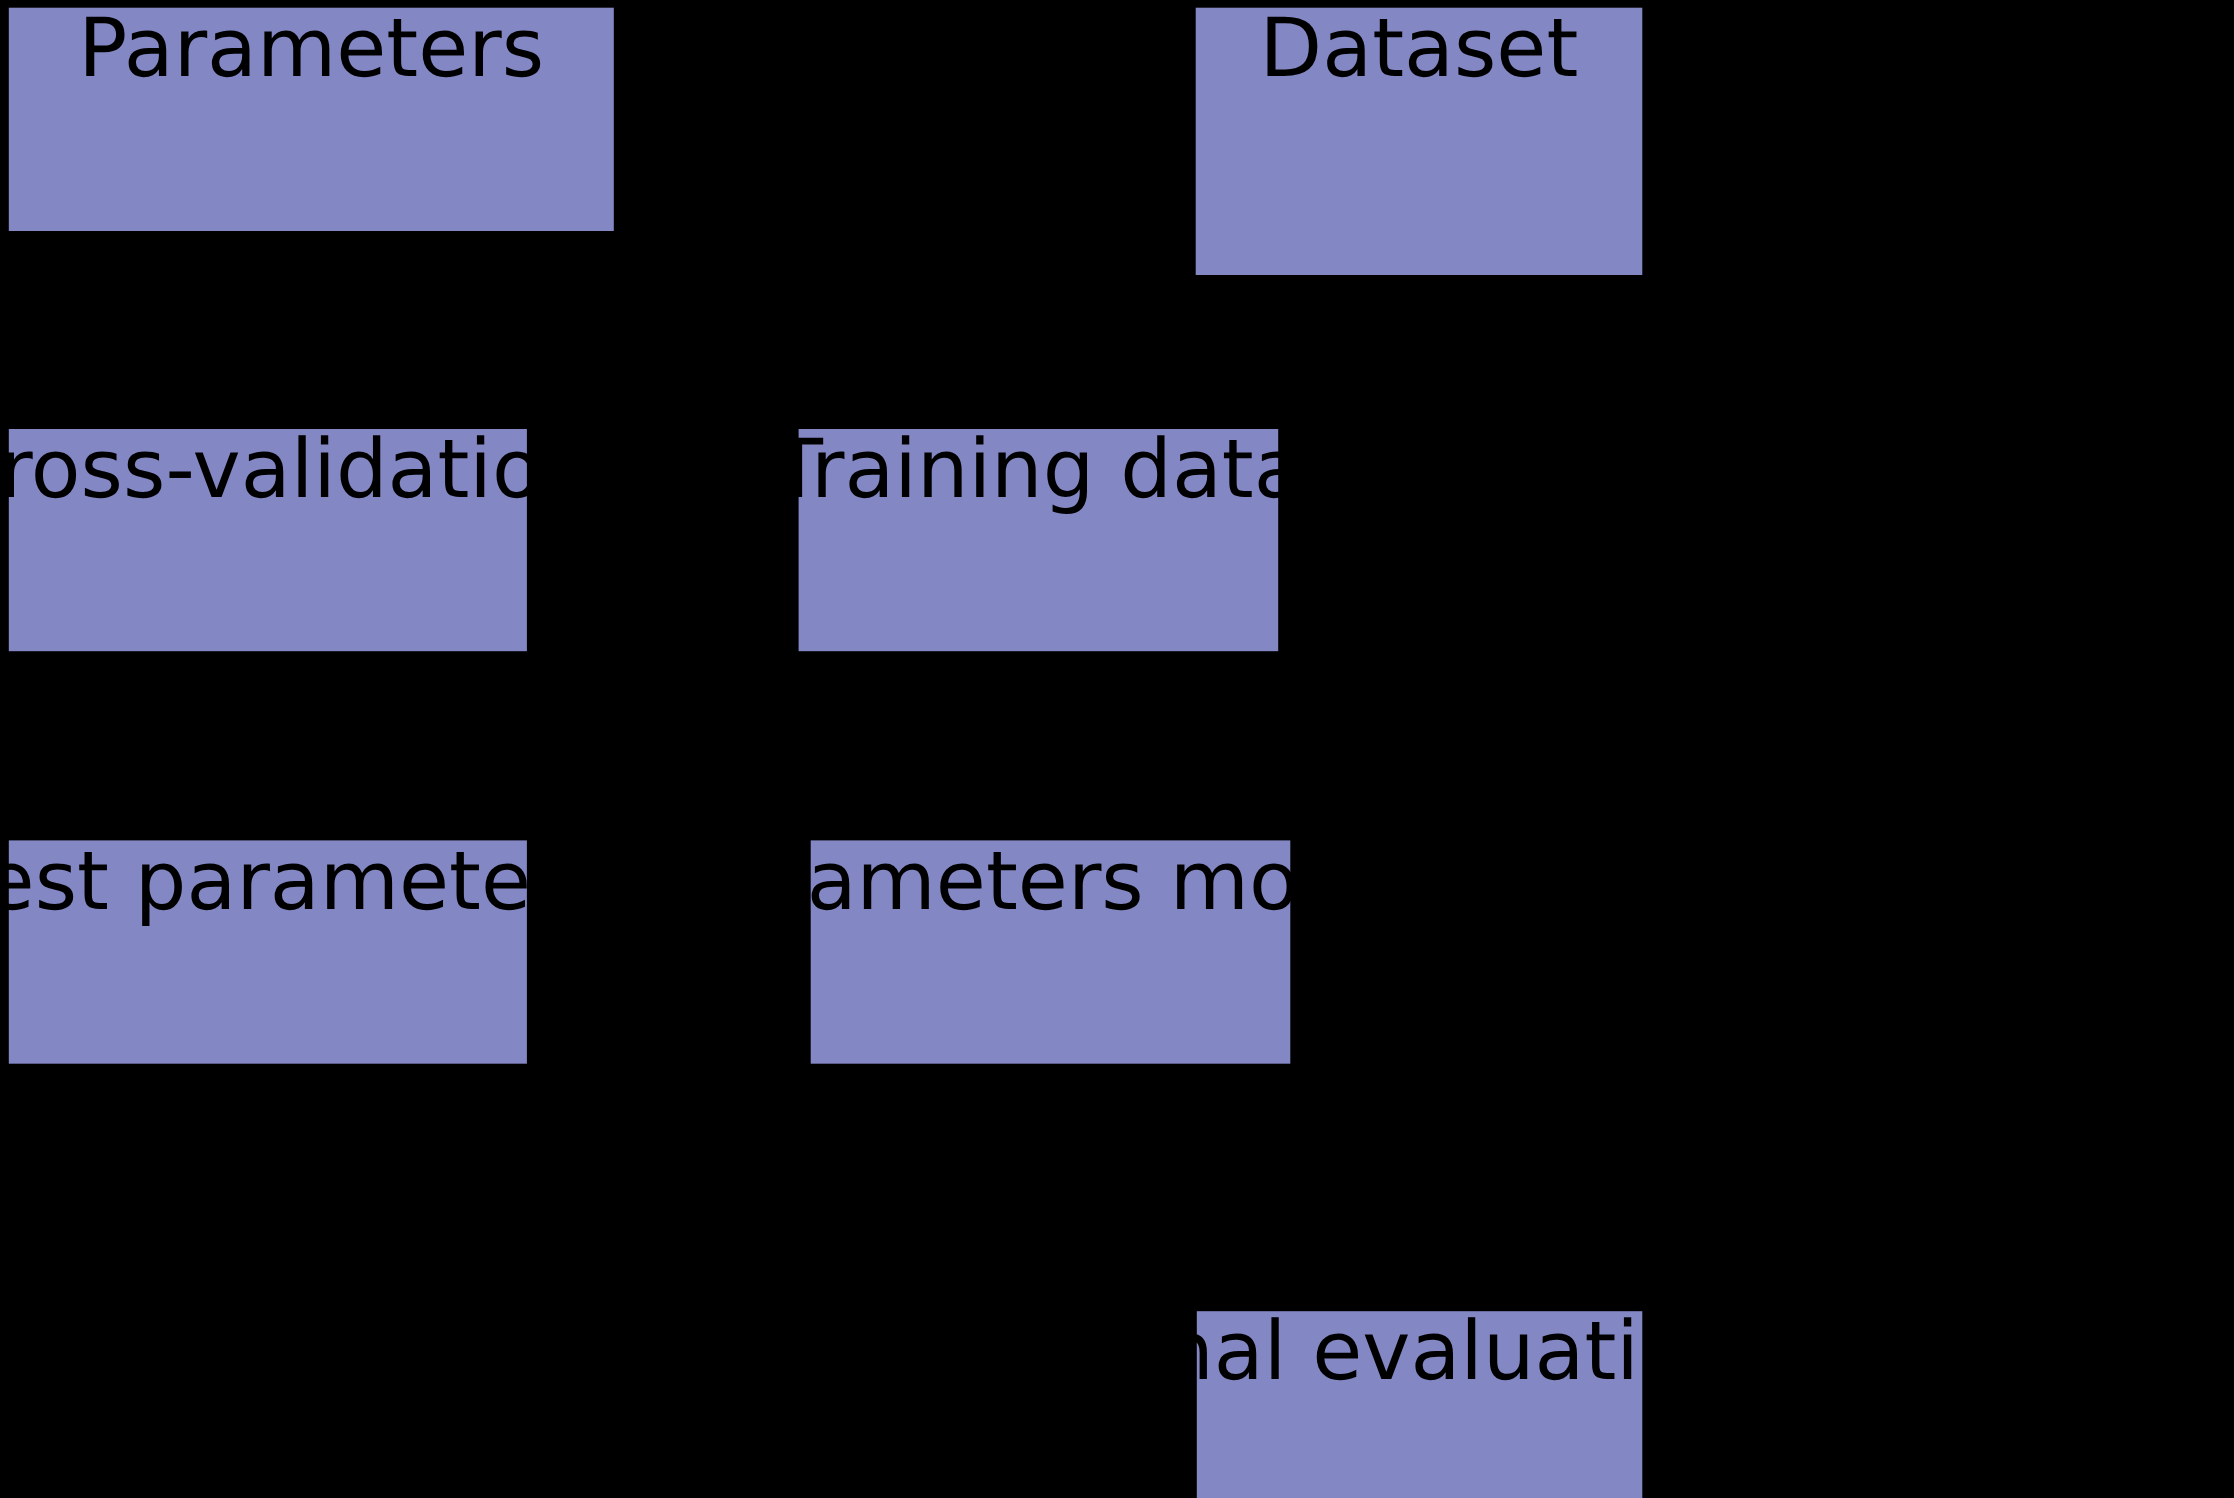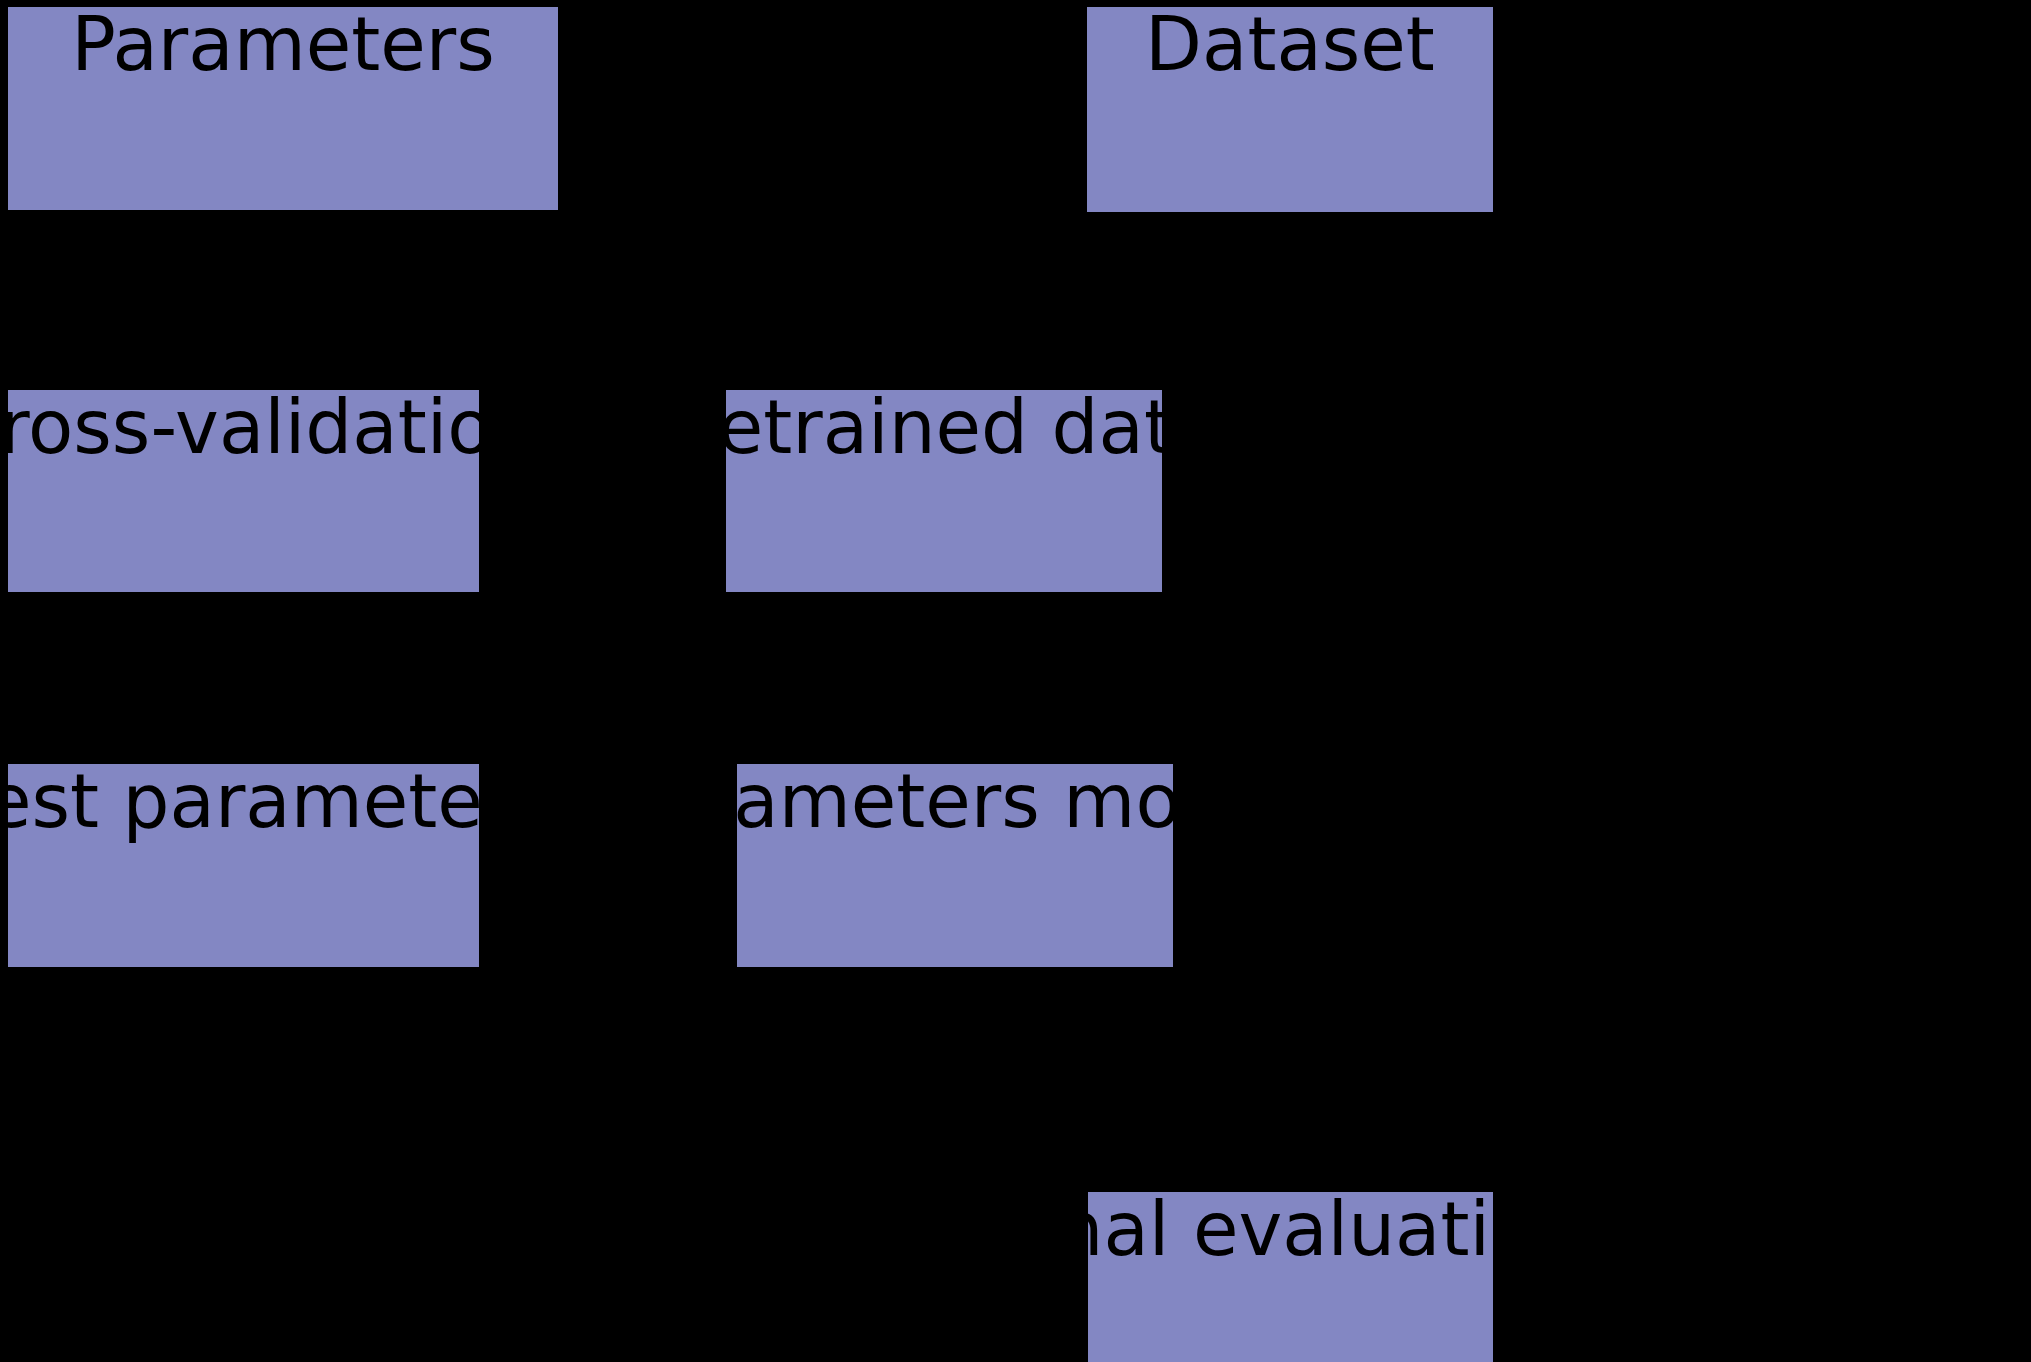--- a/index.html
+++ b/index.html
@@ -32,21 +32,21 @@
     font-family: "DejaVu Sans", sans-serif;
     font-weight: 400;
     font-size: 74px;
     line-height: 1;
     white-space: nowrap;
     letter-spacing: 0px;
     text-align: center;
   }
   
   .node-parameters       { left: 8px;    top: 7px;    width: 550px; height: 203px; }
-  .node-dataset          { left: 1087px; top: 7px;    width: 406px; height: 205px; }
+  .node-dataset          { left: 1087px; top: 7px;    width: 406px; height: 243px; }
   .node-cross-validation { left: 8px;    top: 390px;  width: 471px; height: 202px; }
   .node-training-data    { left: 726px;  top: 390px;  width: 436px; height: 202px; }
   .node-test-data        { left: 1467px; top: 391px;  width: 556px; height: 200px; }
   .node-best-parameters  { left: 8px;    top: 764px;  width: 471px; height: 203px; }
   .node-retrained-model  { left: 737px;  top: 764px;  width: 436px; height: 203px; }
   .node-final-evaluation { left: 1088px; top: 1192px; width: 405px; height: 232px; }
 </style>
 </head>
 <body>
 
@@ -58,21 +58,21 @@
 
   <div class="node-box node-dataset">
     <span class="node-label">Dataset</span>
   </div>
 
   <div class="node-box node-cross-validation">
     <span class="node-label">Cross-validation</span>
   </div>
 
   <div class="node-box node-training-data">
-    <span class="node-label">Retrained data</span>
+    <span class="node-label">Training data</span>
   </div>
 
 
   <div class="node-box node-best-parameters">
     <span class="node-label">Best parameters</span>
   </div>
 
   <div class="node-box node-retrained-model">
     <span class="node-label">Parameters model</span>
   </div>

